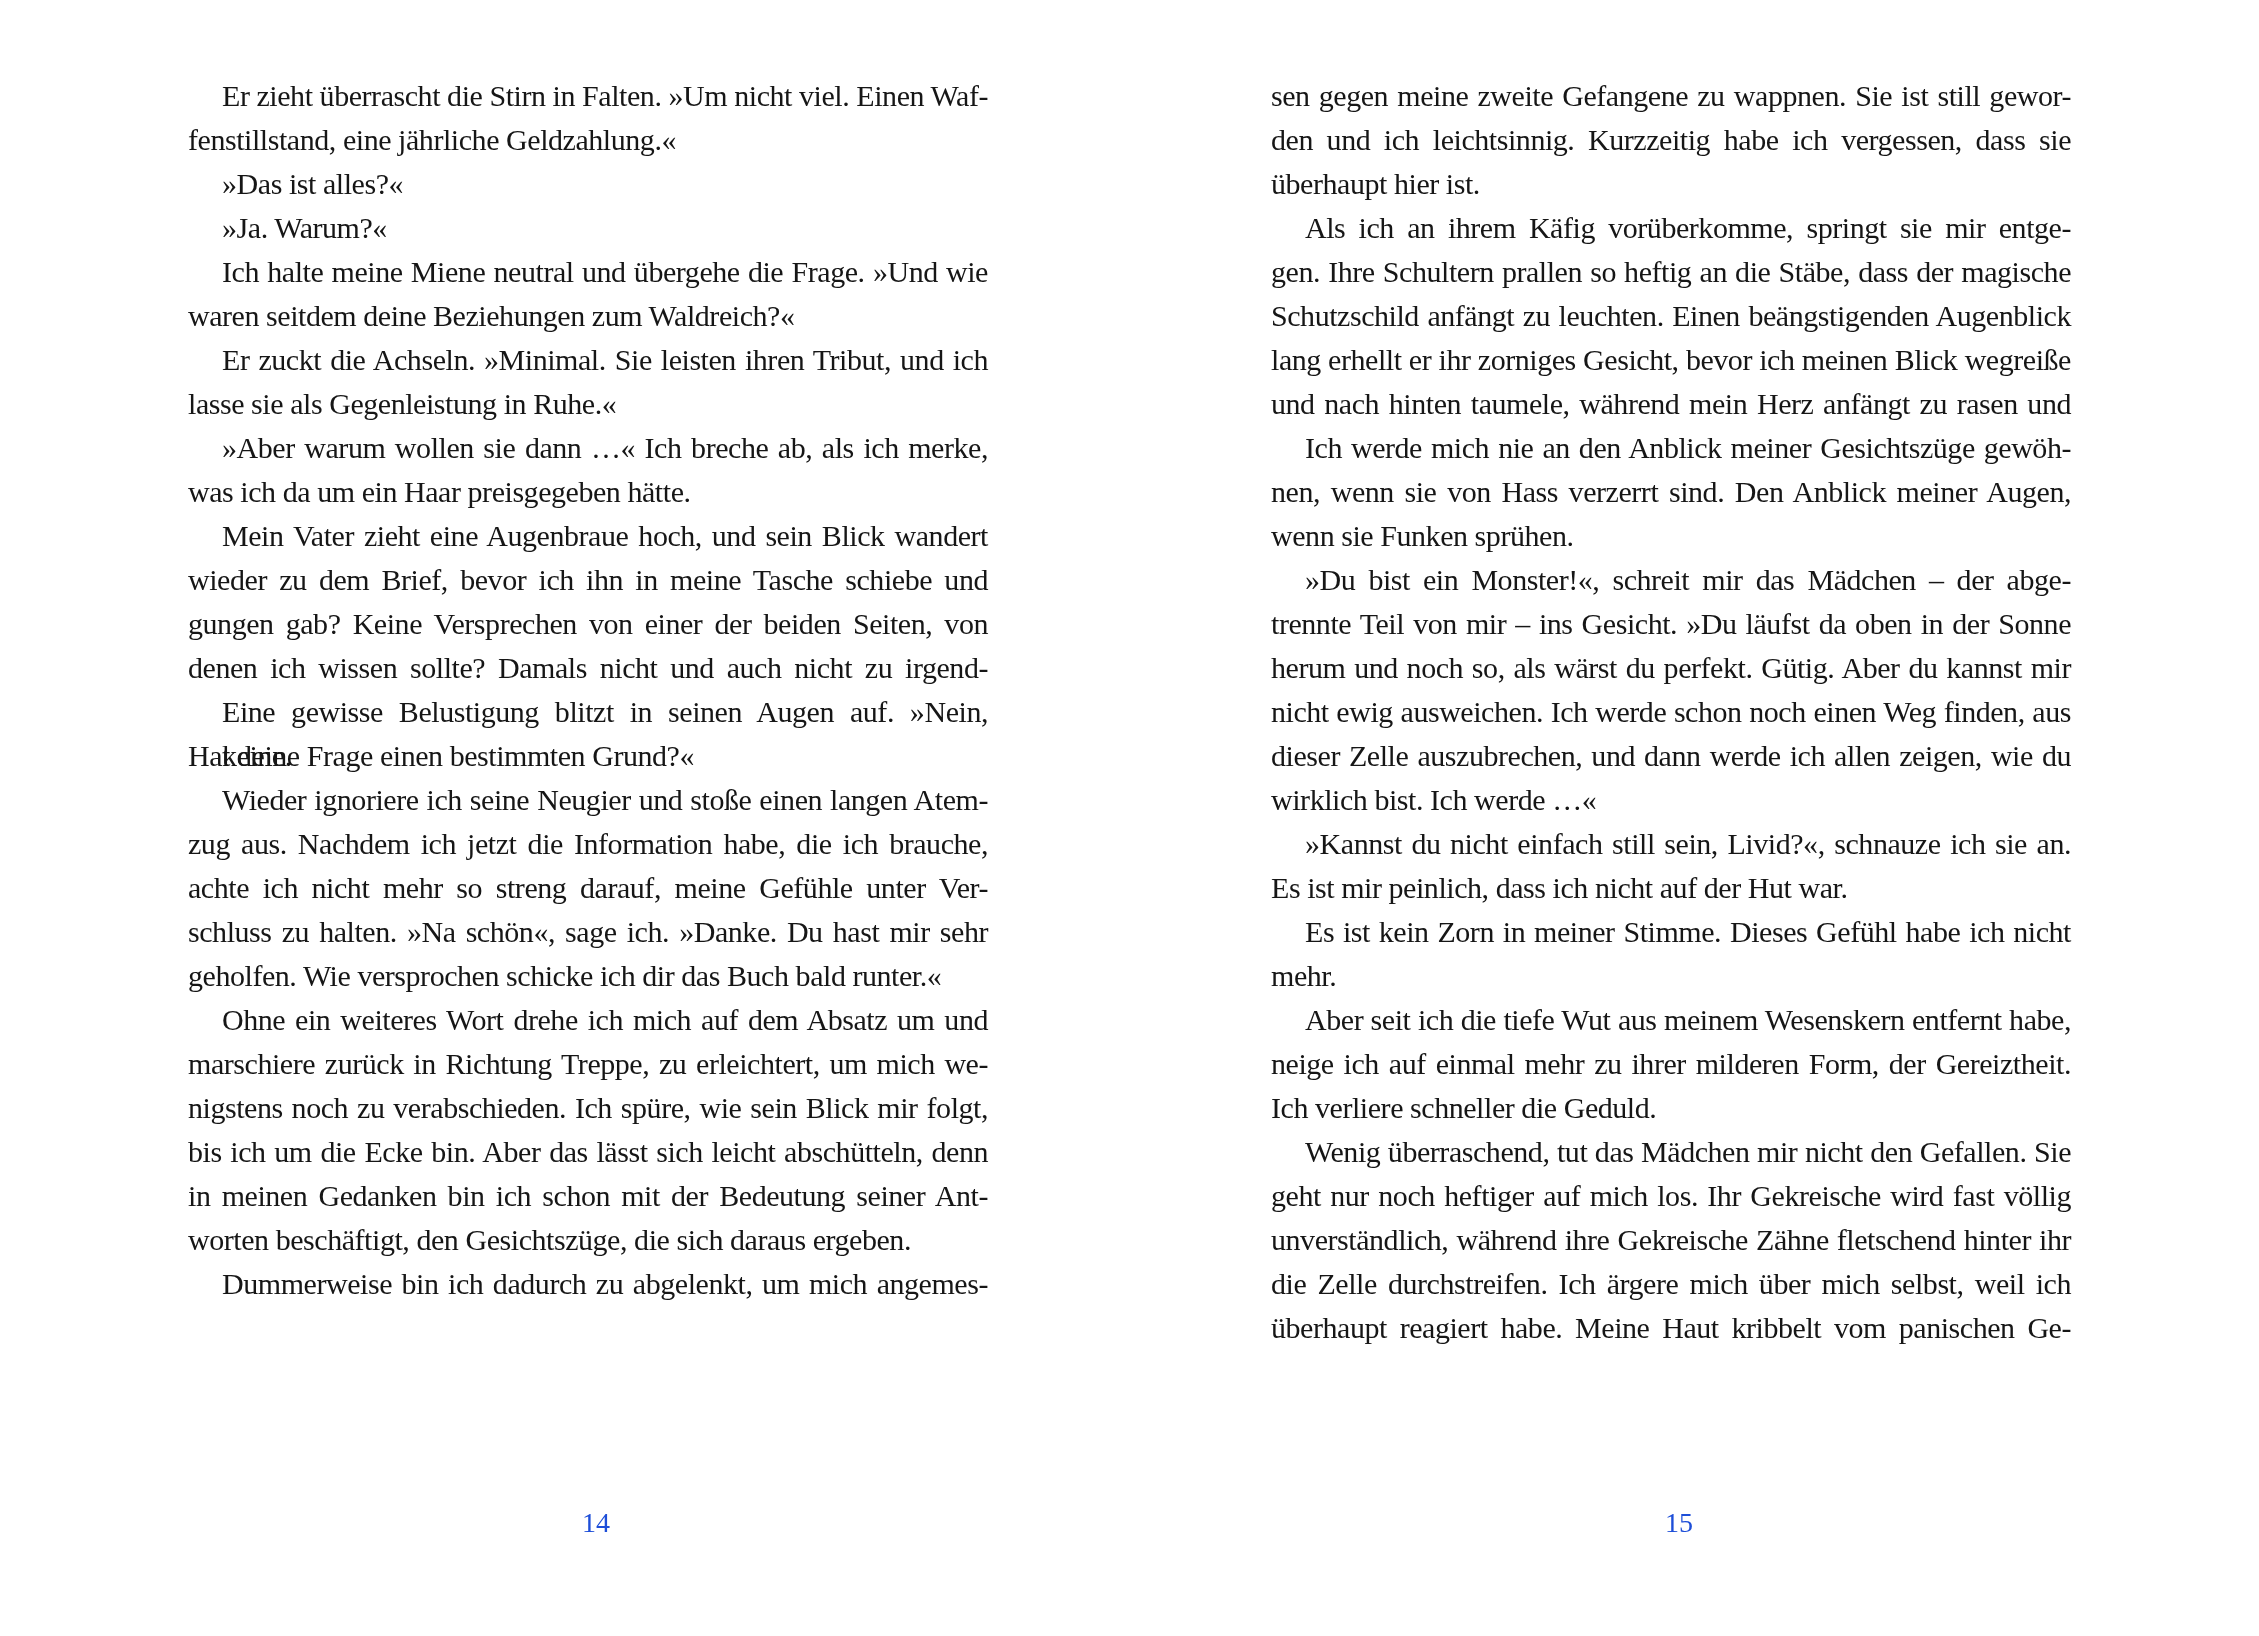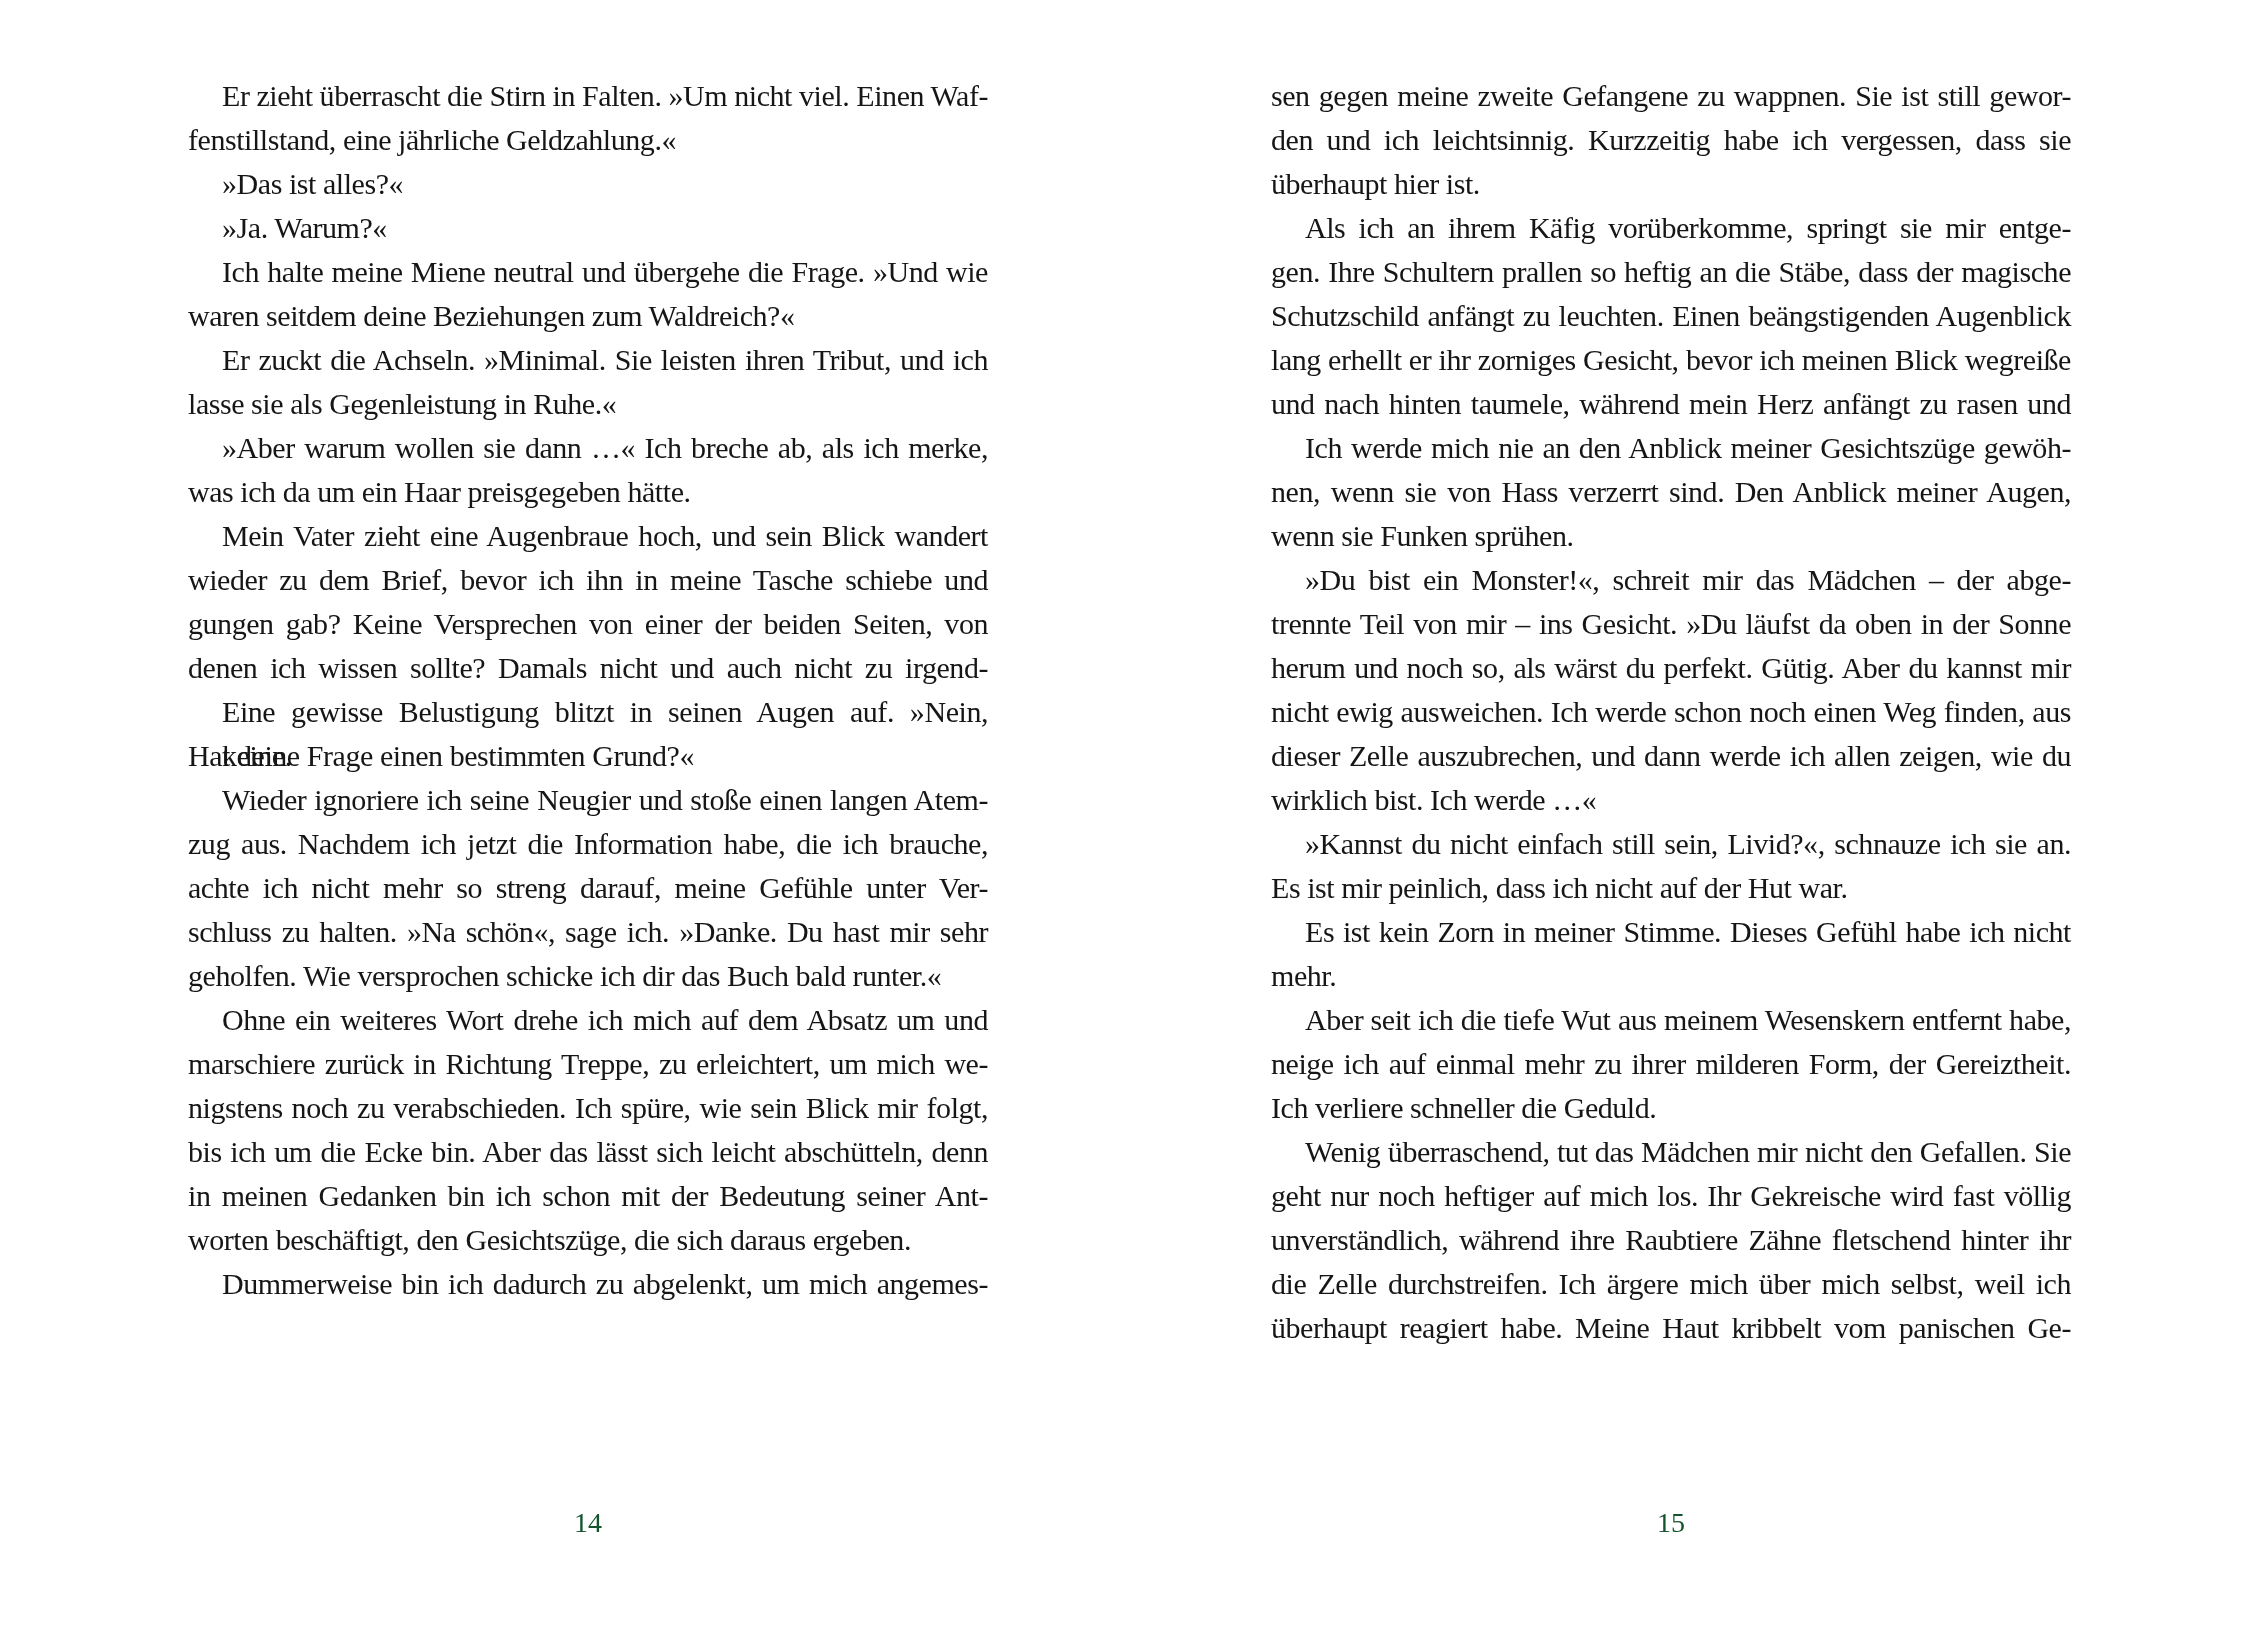--- a/index.html
+++ b/index.html
@@ -39,26 +39,26 @@
   .line.flush {
     text-align: left;
     text-align-last: left;
   }
   .line.indent {
     padding-left: 34px;
   }
   .pagenum {
     position: absolute;
     top: 1435px;
-    left: 0;
+    left: 8px;
     width: 100%;
     text-align: center;
     font-size: 28px;
     line-height: 28px;
-    color: #14532d;
+    color: #1d4ed8;
   }
 </style>
 </head>
 <body>
 
 <div class="page" id="page-left">
   <div class="textblock">
       <div class="line indent">Er zieht überrascht die Stirn in Falten. »Um nicht viel. Einen Waf-</div>
       <div class="line flush">fenstillstand, eine jährliche Geldzahlung.«</div>
       <div class="line indent flush">»Das ist alles?«</div>
@@ -112,19 +112,19 @@
       <div class="line flush">wirklich bist. Ich werde …«</div>
       <div class="line indent">»Kannst du nicht einfach still sein, Livid?«, schnauze ich sie an.</div>
       <div class="line flush">Es ist mir peinlich, dass ich nicht auf der Hut war.</div>
       <div class="line indent">Es ist kein Zorn in meiner Stimme. Dieses Gefühl habe ich nicht</div>
       <div class="line flush">mehr.</div>
       <div class="line indent">Aber seit ich die tiefe Wut aus meinem Wesenskern entfernt habe,</div>
       <div class="line">neige ich auf einmal mehr zu ihrer milderen Form, der Gereiztheit.</div>
       <div class="line flush">Ich verliere schneller die Geduld.</div>
       <div class="line indent">Wenig überraschend, tut das Mädchen mir nicht den Gefallen. Sie</div>
       <div class="line">geht nur noch heftiger auf mich los. Ihr Gekreische wird fast völlig</div>
-      <div class="line">unverständlich, während ihre Raubtiere Zähne fletschend hinter ihr</div>
+      <div class="line">unverständlich, während ihre Gekreische Zähne fletschend hinter ihr</div>
       <div class="line">die Zelle durchstreifen. Ich ärgere mich über mich selbst, weil ich</div>
       <div class="line">überhaupt reagiert habe. Meine Haut kribbelt vom panischen Ge-</div>
     </div>
   <div class="pagenum">15</div>
 </div>
 
 
 </body></html>

